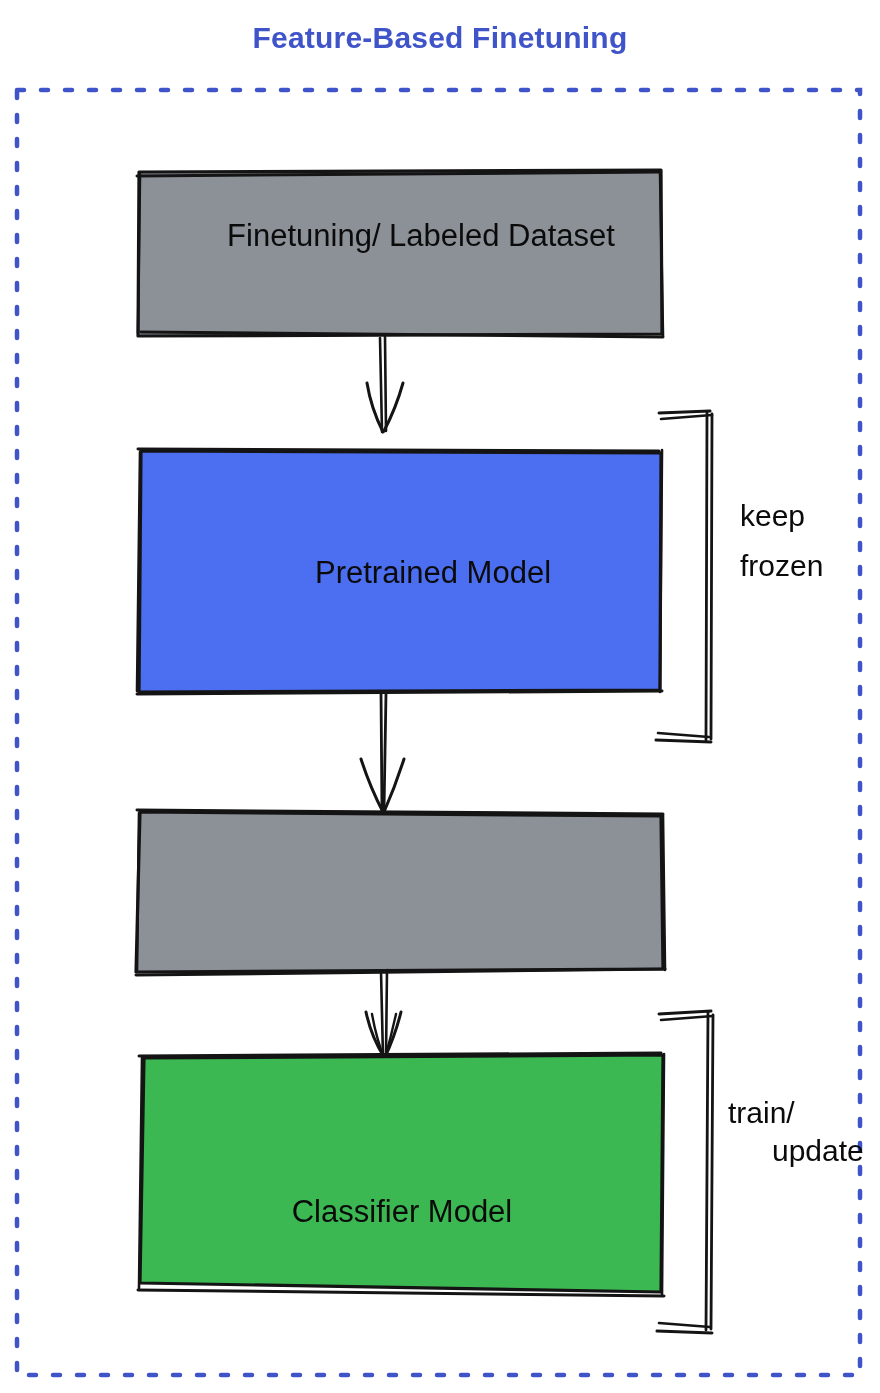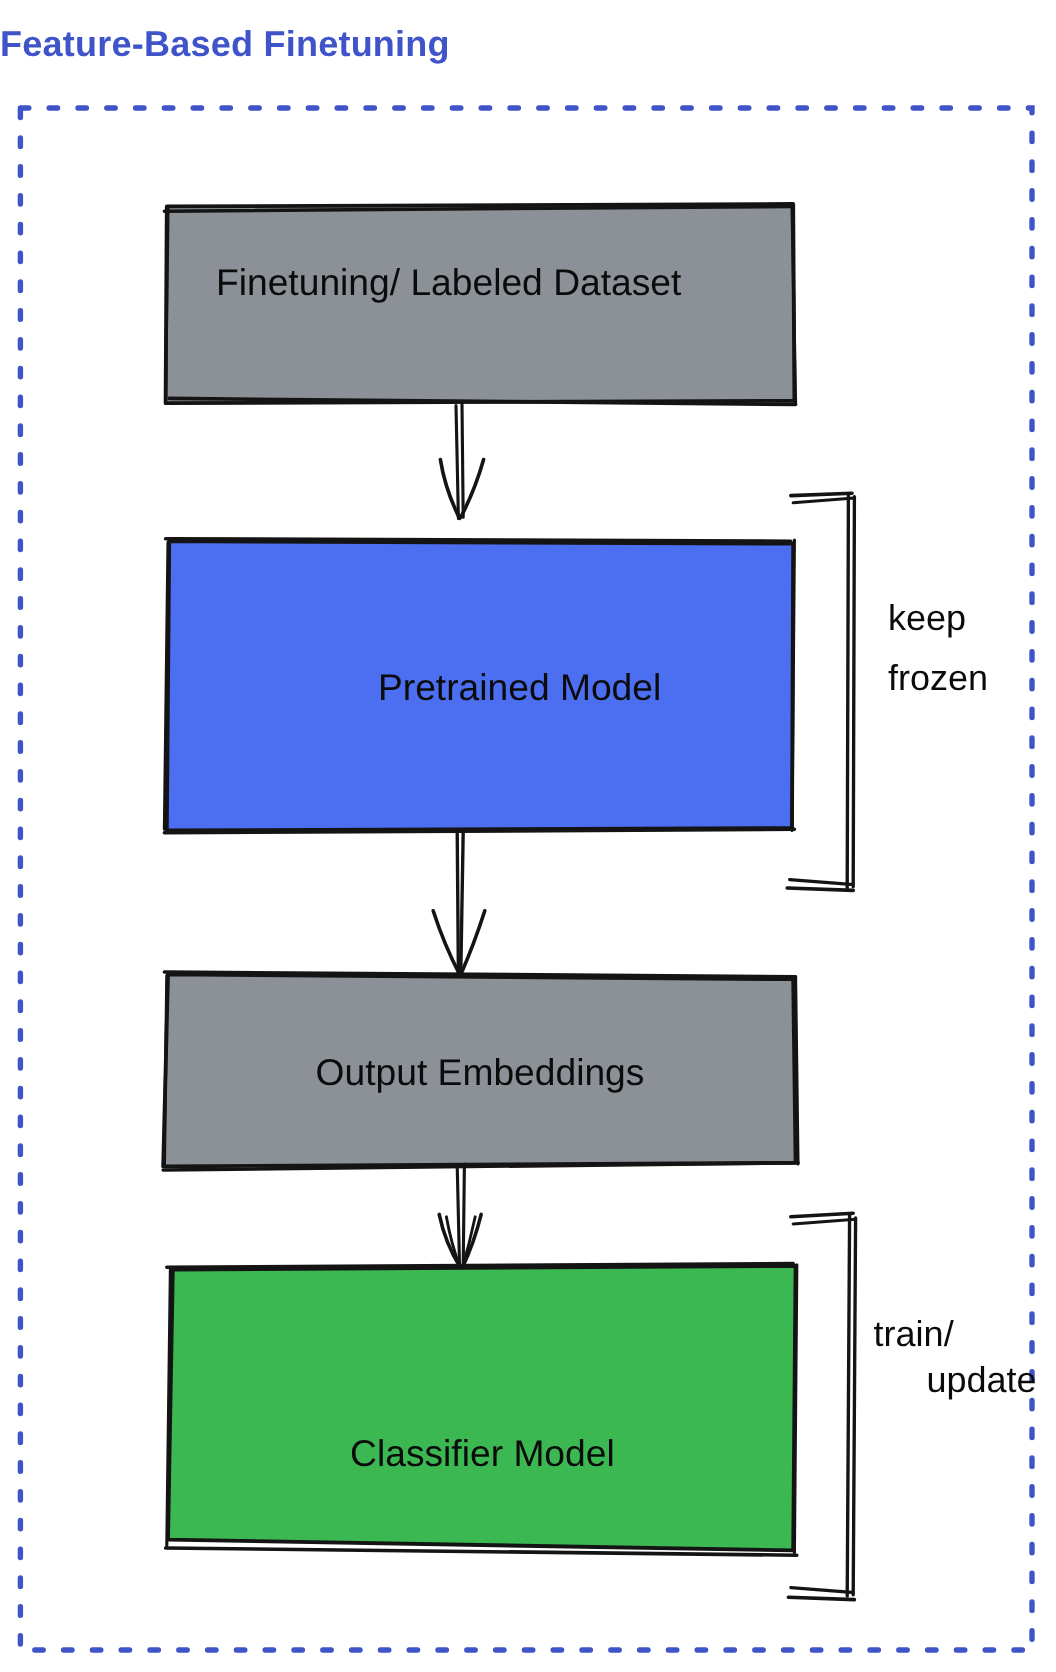--- a/index.html
+++ b/index.html
@@ -18,21 +18,21 @@
     position: absolute;
     left: 0; top: 0;
     width: 880px;
     height: 1393px;
   }
   .diagram-title {
     position: absolute;
     left: 0;
     top: 20px;
     width: 880px;
-    text-align: left;
+    text-align: center;
     font-family: "Liberation Sans", sans-serif;
     font-size: 30px;
     font-weight: 700;
     letter-spacing: 0.2px;
     color: #3f54c8;
     line-height: 36px;
     white-space: nowrap;
   }
   .node-label {
     position: absolute;
@@ -136,25 +136,24 @@
       <path d="M659,1014 L711,1011" fill="none" stroke="#141414" stroke-width="3" stroke-linecap="round"></path>
       <path d="M661,1020 L713,1016" fill="none" stroke="#141414" stroke-width="2.6" stroke-linecap="round"></path>
       <path d="M708,1012 L706,1330" fill="none" stroke="#141414" stroke-width="2.8" stroke-linecap="round"></path>
       <path d="M713,1015 L711,1329" fill="none" stroke="#141414" stroke-width="2.8" stroke-linecap="round"></path>
       <path d="M659,1323 L710,1327" fill="none" stroke="#141414" stroke-width="2.6" stroke-linecap="round"></path>
       <path d="M657,1331 L712,1333" fill="none" stroke="#141414" stroke-width="3" stroke-linecap="round"></path>
     </g>
 
   </svg>
 
-  <div class="node-label" style="left:138px; top:218px; width:524px; text-align:left; padding-left:42px; box-sizing:border-box;">Finetuning/ Labeled Dataset</div>
+  <div class="node-label" style="left:138px; top:218px; width:524px; text-align:center; padding-left:42px; box-sizing:border-box;">Finetuning/ Labeled Dataset</div>
 
   <div class="node-label" style="left:139px; top:555px; width:522px;padding-left:33px;">Pretrained Model</div>
 
-  <div class="node-label" style="left:138px; top:876px; width:524px;">Output Embeddings</div>
 
   <div class="node-label" style="left:142px; top:1157px; width:520px;margin-top:37px;">Classifier Model</div>
 
   <div class="bracket-label" style="left:740px; top:497px;">keep</div>
   <div class="bracket-label" style="left:740px; top:535px;margin-top:12px;">frozen</div>
 
   <div class="bracket-label" style="left:728px; top:1094px;">train/</div>
   <div class="bracket-label" style="left:772px; top:1132px;">update</div>
 
 </div>

